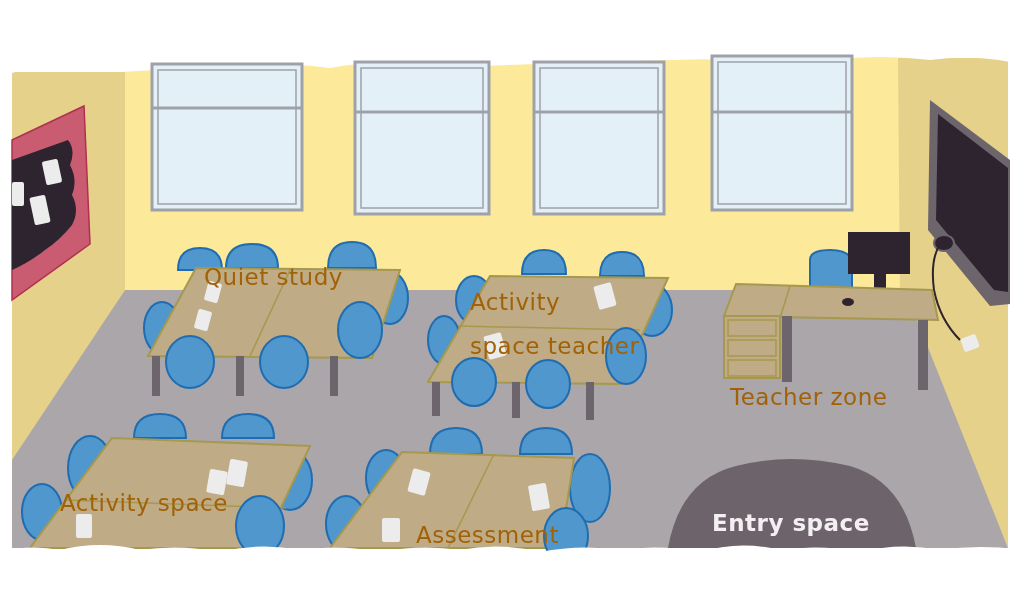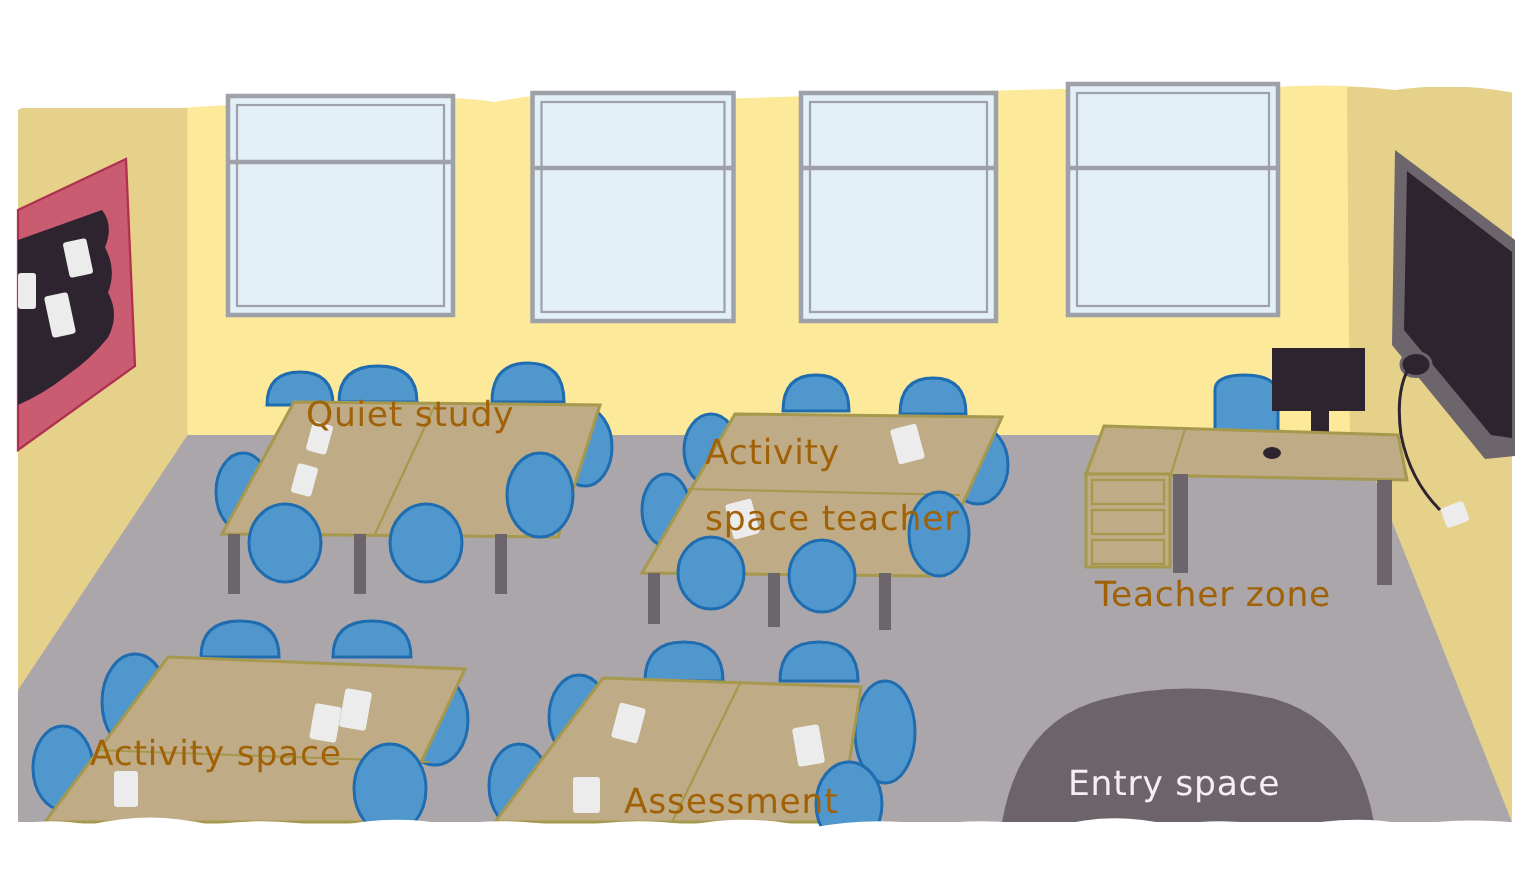--- a/index.html
+++ b/index.html
@@ -145,13 +145,13 @@
   <path d="M0 552 Q30 544 60 550 Q100 540 140 550 Q180 544 220 552 Q260 542 300 550 Q340 544 380 552 Q420 544 460 550 Q500 542 540 552 Q580 544 620 550 Q660 544 700 552 Q740 540 780 550 Q820 544 860 552 Q900 542 940 550 Q980 544 1024 550 L1024 591 L0 591 Z" fill="#ffffff"></path>
   <rect x="1010" y="40" width="14" height="520" fill="#ffffff"></rect>
 </svg>
 
 <div class="label" style="left:204px;top:264px;">Quiet study</div>
 <div class="label" style="left:470px;top:289px;">Activity</div>
 <div class="label" style="left:470px;top:333px;">space teacher</div>
 <div class="label" style="left:730px;top:384px;">Teacher zone</div>
 <div class="label" style="left:60px;top:490px;">Activity space</div>
 <div class="label" style="left:372px;top:522px;margin-left:44px;">Assessment</div>
-<div class="label light" style="left:712px;top:510px;">Entry space</div>
+<div class="label light" style="left:712px;top:510px;font-weight:bold;">Entry space</div>
 
 </body></html>

